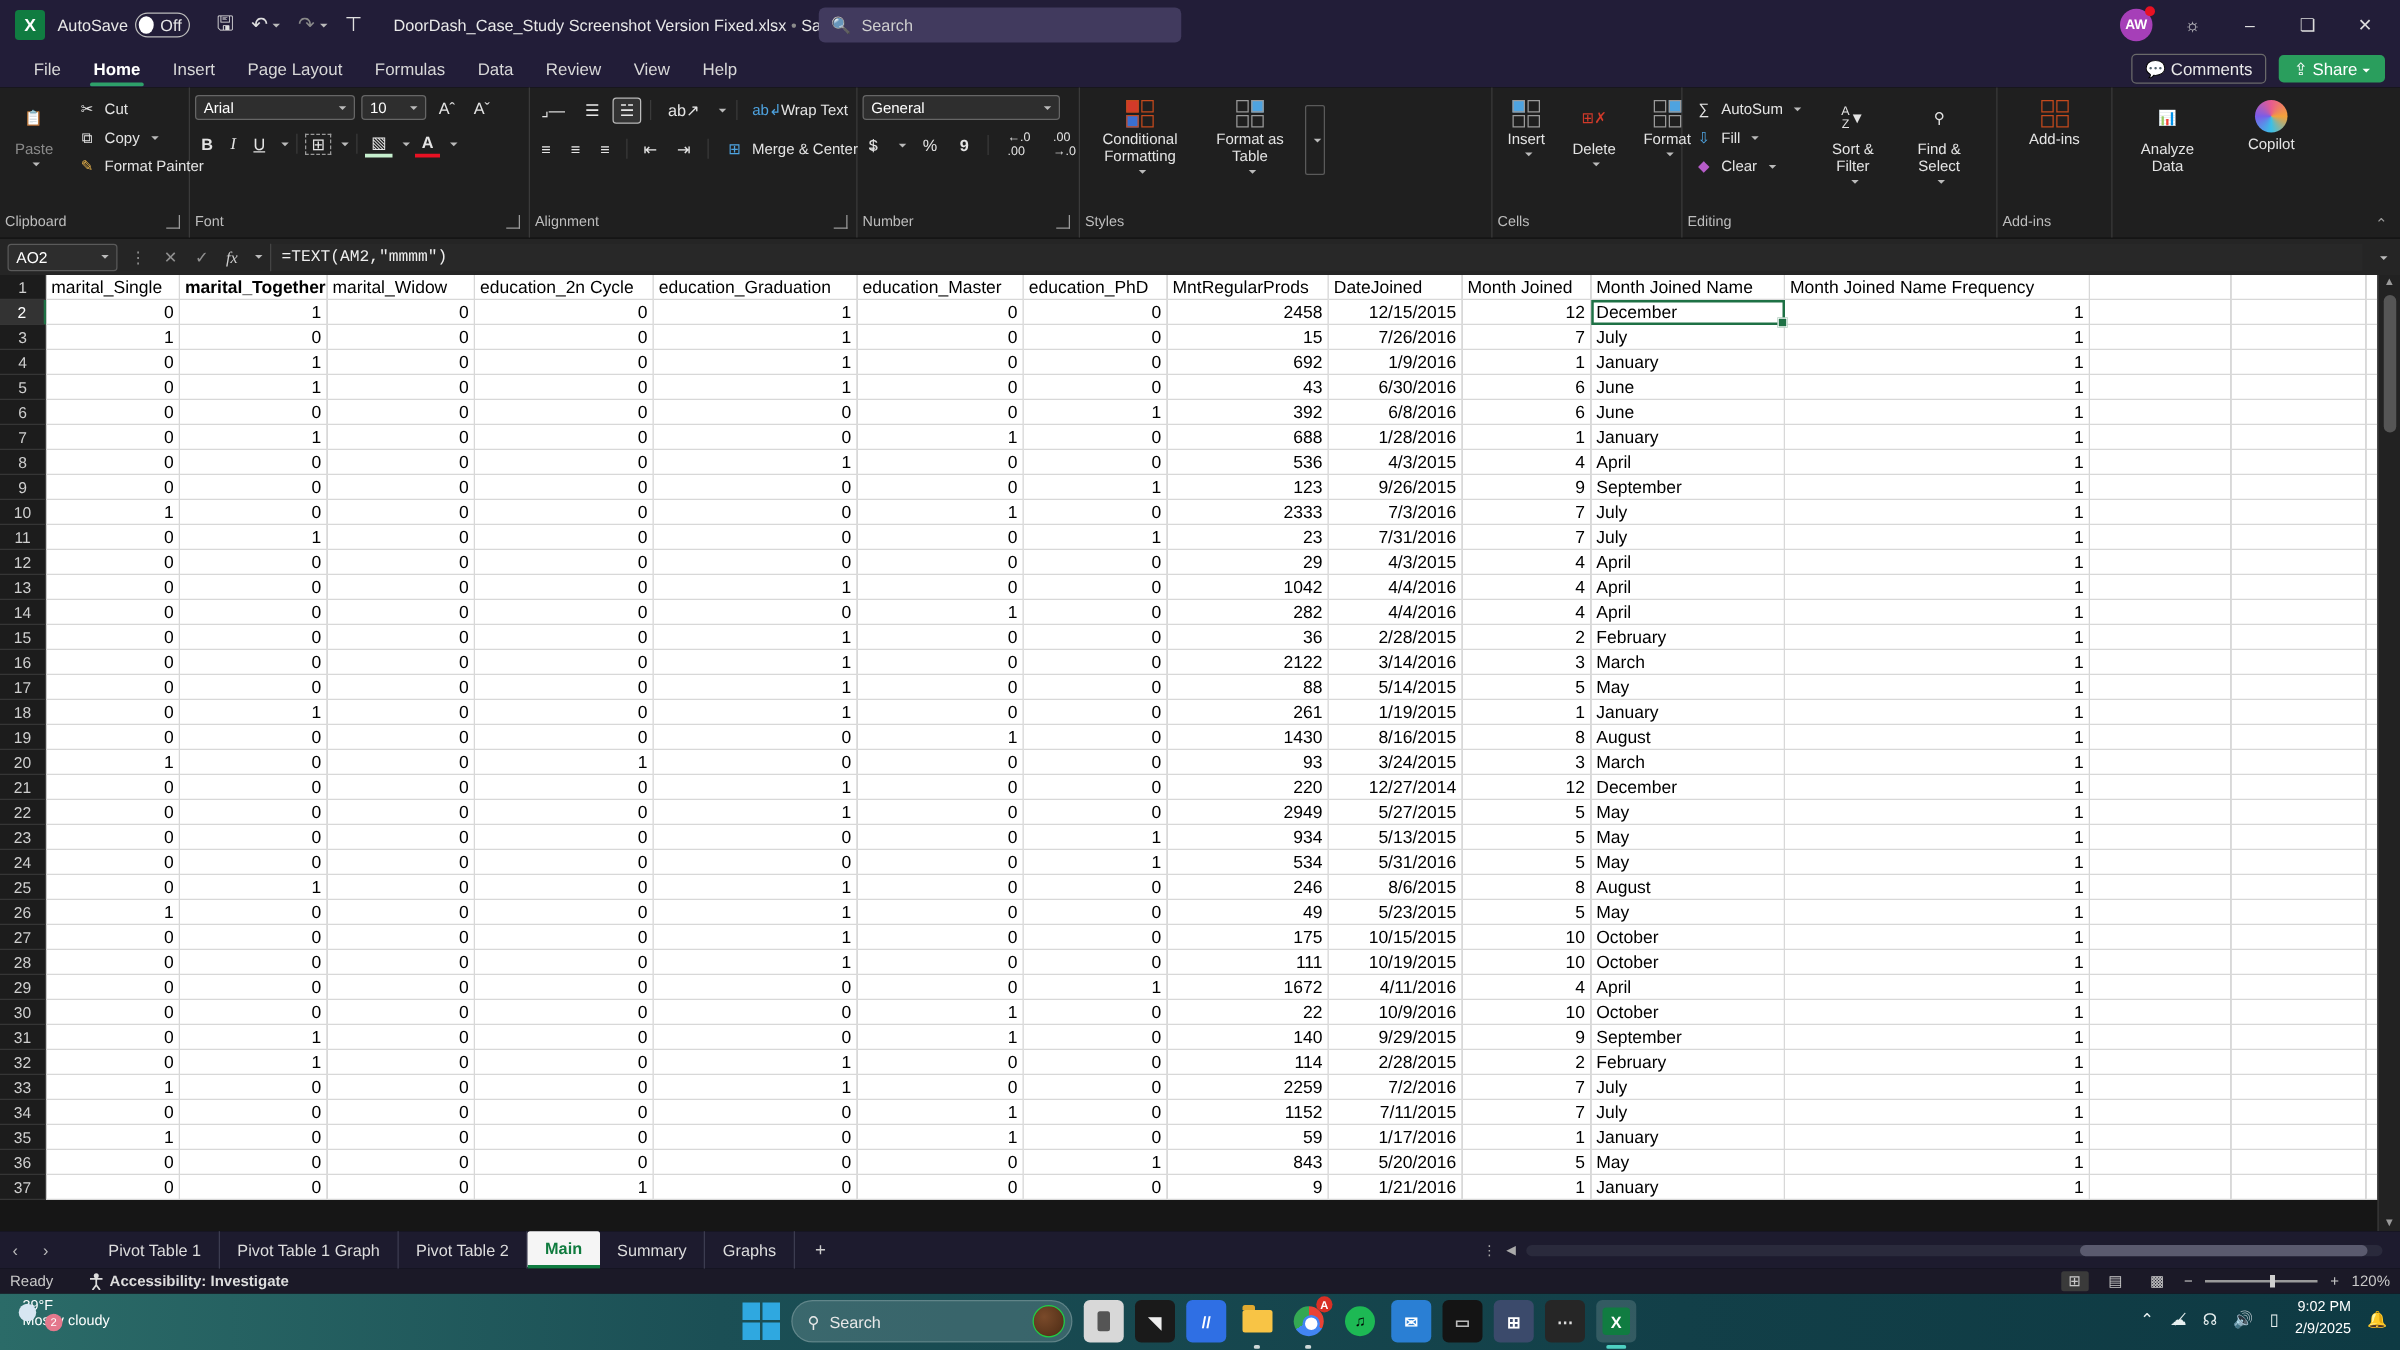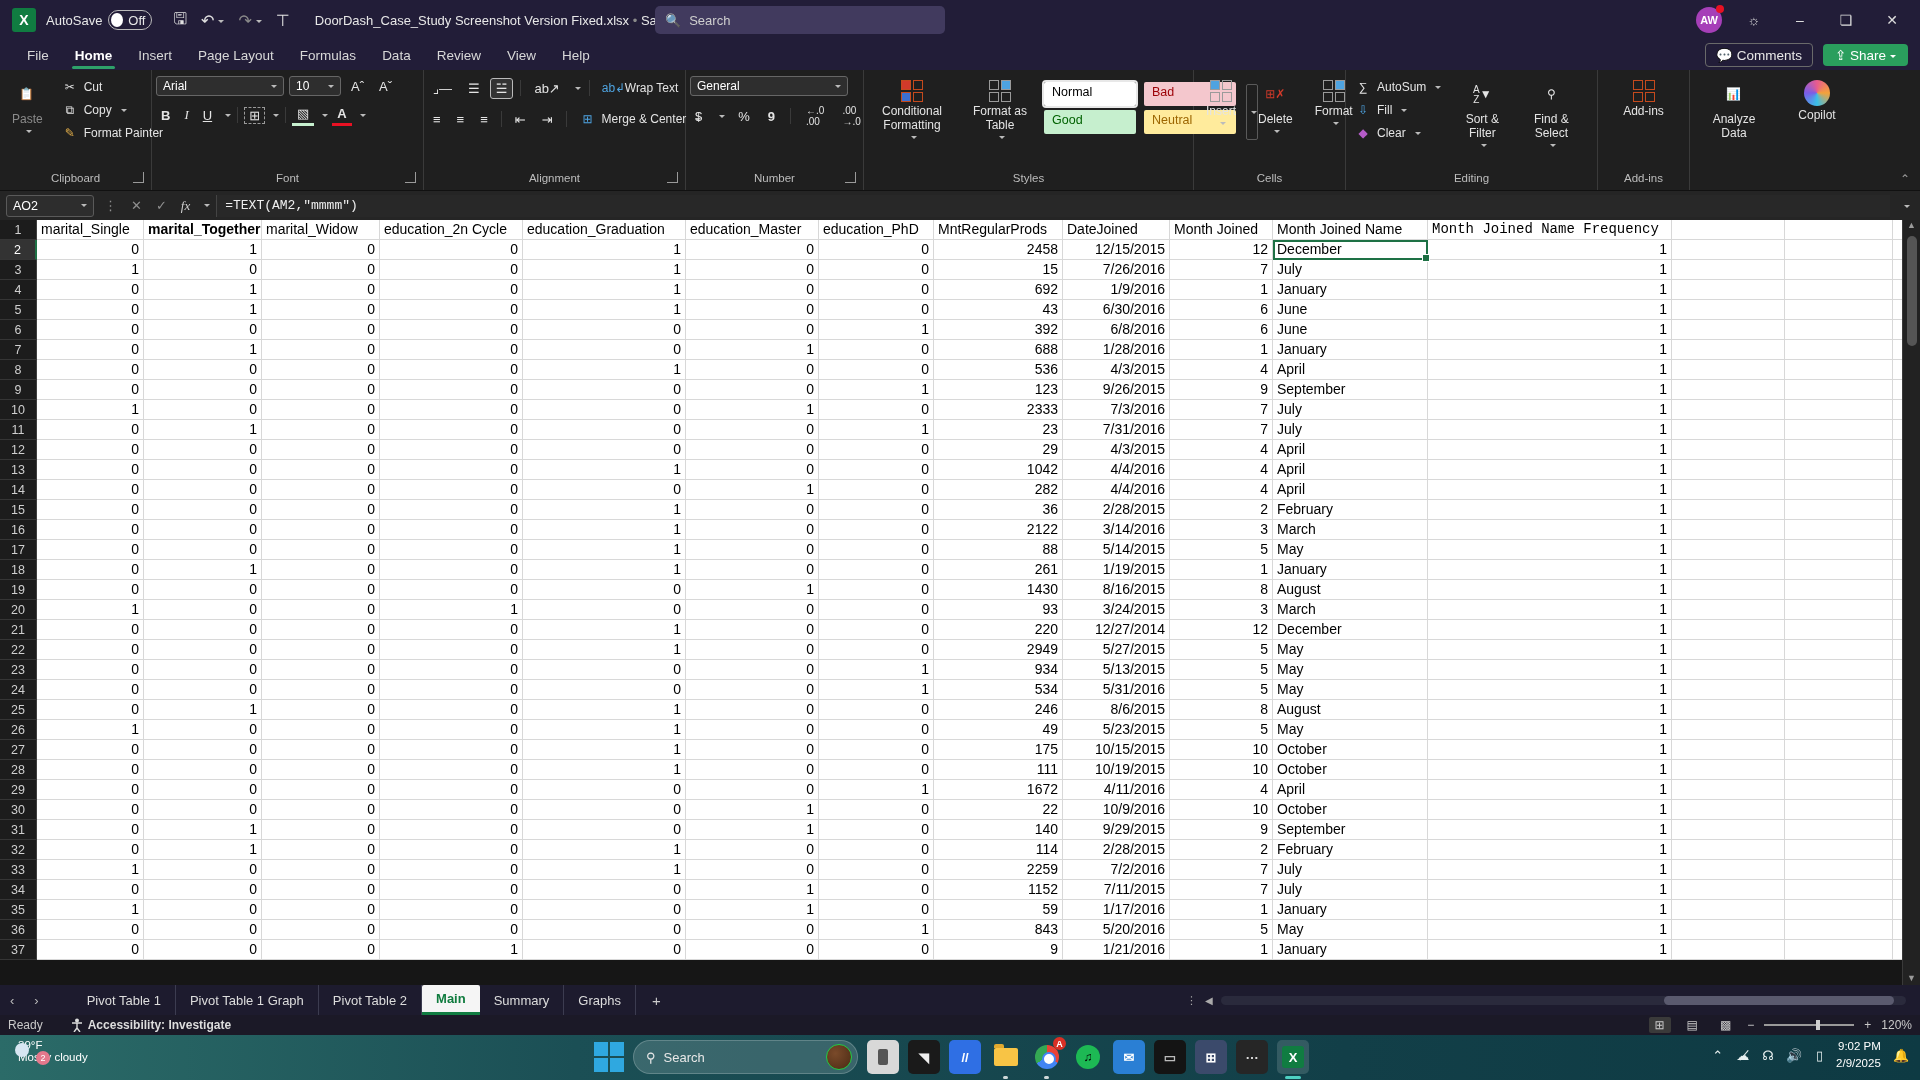--- a/index.html
+++ b/index.html
@@ -37,21 +37,21 @@
   .menu-tab.active::after { content:""; position:absolute; left:10px; right:10px; bottom:-2px; height:3px;
     background:#2ea06a; border-radius:2px; }
   #menubar-right { position:absolute; right:12px; display:flex; gap:10px; align-items:center; }
   .comments-btn { border:1px solid #6a6a6a; border-radius:4px; padding:3px 10px; color:#e8e8e8; }
   .share-btn { background:#2a9e5d; border-radius:4px; padding:3px 12px; color:#fff; }
 
   
   #ribbon { height:120px; background:#1f1f1f; color:#e4e4e4; display:flex; font-size:12px; position:relative; }
   .rgroup { display:flex; flex-direction:column; border-right:1px solid #3a3a3a; position:relative; padding:6px 4px 0 4px; }
   .rgroup-body { flex:1; display:flex; align-items:flex-start; gap:6px; }
-  .rgroup-label { height:22px; text-align:center; color:#bdbdbd; font-size:11.5px; line-height:20px; position:relative; }
+  .rgroup-label { height:22px; text-align:left; color:#bdbdbd; font-size:11.5px; line-height:20px; position:relative; }
   .launcher { position:absolute; right:3px; top:4px; width:11px; height:11px; border-right:1.5px solid #9a9a9a;
     border-bottom:1.5px solid #9a9a9a; }
   .bigbtn { display:flex; flex-direction:column; align-items:center; justify-content:center; gap:3px;
     padding:4px 8px; text-align:center; line-height:1.15; }
   .bigicon { width:30px; height:30px; display:flex; align-items:center; justify-content:center; }
   .smallrow { display:flex; flex-direction:column; gap:5px; padding-top:2px; }
   .sbtn { display:flex; align-items:center; gap:5px; padding:2px 4px; white-space:nowrap; }
   .ficon { width:18px; text-align:center; display:inline-block; }
   .combo { background:#2e2e2e; border:1px solid #666; border-radius:3px; color:#fff; padding:2px 6px;
     display:flex; align-items:center; justify-content:space-between; }
@@ -332,26 +332,20 @@
       <div class="bigbtn">
         <span class="glyph-grid">
             <span style="border-color:#9a9a9a"></span>
             <span style="border-color:#9a9a9a;background:#4ea3e0"></span>
             <span style="border-color:#9a9a9a"></span>
             <span style="border-color:#9a9a9a"></span>
           </span>
         <span style="width:60px">Format as Table</span>
           <span class="caret sm"></span>
       </div>
-      <div id="style-gallery" style="display:grid; grid-template-columns:96px 96px; gap:4px; padding-top:6px;">
-          <div class="stylechip" style="background: rgb(255, 255, 255); color: rgb(0, 0, 0); outline: rgb(232, 232, 232) solid 2px;">Normal</div>
-          <div class="stylechip" style="background: rgb(244, 199, 205); color: rgb(156, 0, 6);">Bad</div>
-          <div class="stylechip" style="background: rgb(198, 239, 206); color: rgb(0, 97, 0);">Good</div>
-          <div class="stylechip" style="background: rgb(255, 235, 156); color: rgb(156, 101, 0);">Neutral</div>
-        </div>
       <div style="width:16px; border:1px solid #5a5a5a; border-radius:2px; margin-top:8px; height:56px; display:flex; align-items:center; justify-content:center;">
           <span class="caret sm"></span>
         </div>
     </div>
     <div class="rgroup-label"><span>Styles</span></div>
   </div>
 
   <div class="rgroup" style="width:152px">
     <div class="rgroup-body">
       <div class="bigbtn">
@@ -476,21 +470,21 @@
         <div class="cell l" style="width: 118px; font-weight: bold;">marital_Together</div>
         <div class="cell l" style="width: 118px;">marital_Widow</div>
         <div class="cell l" style="width: 143px;">education_2n Cycle</div>
         <div class="cell l" style="width: 163px;">education_Graduation</div>
         <div class="cell l" style="width: 133px;">education_Master</div>
         <div class="cell l" style="width: 115px;">education_PhD</div>
         <div class="cell l" style="width: 129px;">MntRegularProds</div>
         <div class="cell l" style="width: 107px;">DateJoined</div>
         <div class="cell l" style="width: 103px;">Month Joined</div>
         <div class="cell l" style="width: 155px;">Month Joined Name</div>
-        <div class="cell l" style="width: 244px; font-family: Liberation Mono, monospace;">Month Joined Name Frequency</div>
+        <div class="cell l" style="width: 244px;">Month Joined Name Frequency</div>
         <div class="cell l" style="width: 113px;"></div>
         <div class="cell l" style="width: 108px;"></div>
         <div class="filler"></div>
       </div>
       <div class="grow">
         <div class="rowhdr sel">2</div>
         <div class="cell r" style="width: 107px;">0</div>
         <div class="cell r" style="width: 118px;">1</div>
         <div class="cell r" style="width: 118px;">0</div>
         <div class="cell r" style="width: 143px;">0</div>

